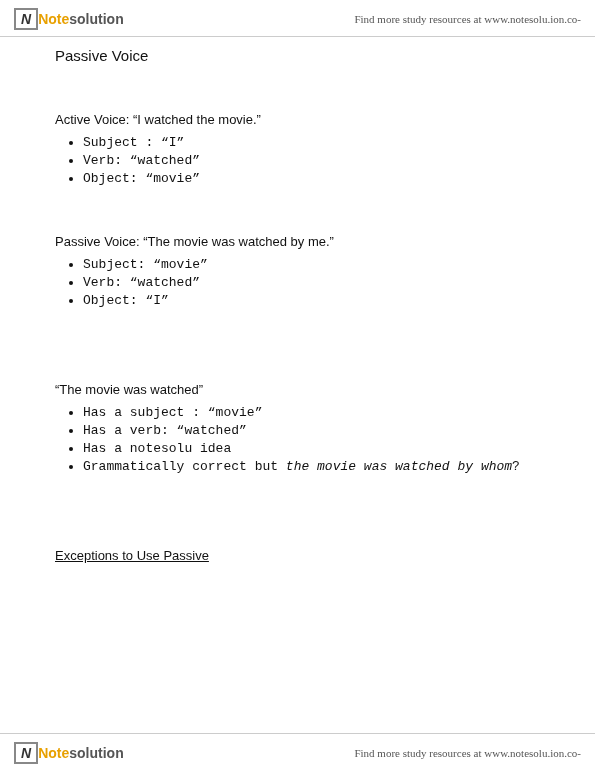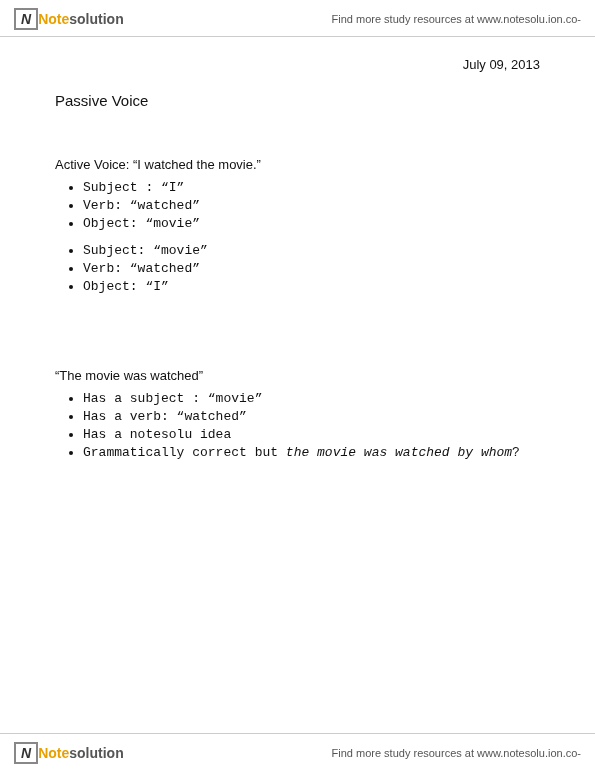--- a/index.html
+++ b/index.html
@@ -28,21 +28,21 @@
     }
 
     .logo-area {
       display: flex;
       align-items: center;
     }
 
     .header-tagline {
       font-size: 11px;
       color: #555;
-      font-family: Liberation Sans, sans-serif;
+      font-family: Liberation Serif, serif;
     }
 
     .footer {
       display: flex;
       justify-content: space-between;
       align-items: center;
       padding: 8px 14px 6px 14px;
       border-top: 1px solid #ccc;
       background: #fff;
       position: absolute;
@@ -126,32 +126,32 @@
     </div>
     <span style="font-family:Arial,sans-serif;font-size:14px;font-weight:bold;color:#333;">
       <span style="color:#e8a000;">Note</span><span style="color:#555;">solution</span>
     </span>
   </div>
   <div class="header-tagline">Find more study resources at www.notesolu.ion.co-</div>
 </div>
 
 <div class="content">
 
-  <div class="date-line">July 09, 2013</div>
 
   <div class="section-title">Passive Voice</div>
 
   <div class="paragraph">Active Voice: “I watched the movie.”</div>
 
   <ul class="bullet-list">
     <li>Subject : “I”</li>
     <li>Verb: “watched”</li>
     <li>Object: “movie”</li>
   </ul>
 
+  <div class="paragraph">Passive Voice: “The movie was watched by me.”</div>
 
   <ul class="bullet-list">
     <li>Subject: “movie”</li>
     <li>Verb: “watched”</li>
     <li>Object: “I”</li>
   </ul>
 
   <div class="spacer"></div>
 
   <div class="paragraph">“The movie was watched”</div>
@@ -160,20 +160,21 @@
     <li>Has a subject : “movie”</li>
     <li>Has a verb: “watched”</li>
     <li>Has a notesolu idea</li>
     <li>
       <span>Grammatically correct but </span><span class="italic">the movie was watched by whom</span><span>?</span>
     </li>
   </ul>
 
   <div class="spacer"></div>
 
+  <div class="paragraph underline">Exceptions to Use Passive</div>
 
 
 
 </div>
 
 <div class="footer">
   <div class="logo-area">
     <div class="logo-wrapper">
       <span class="note-n">N</span>
     </div>

